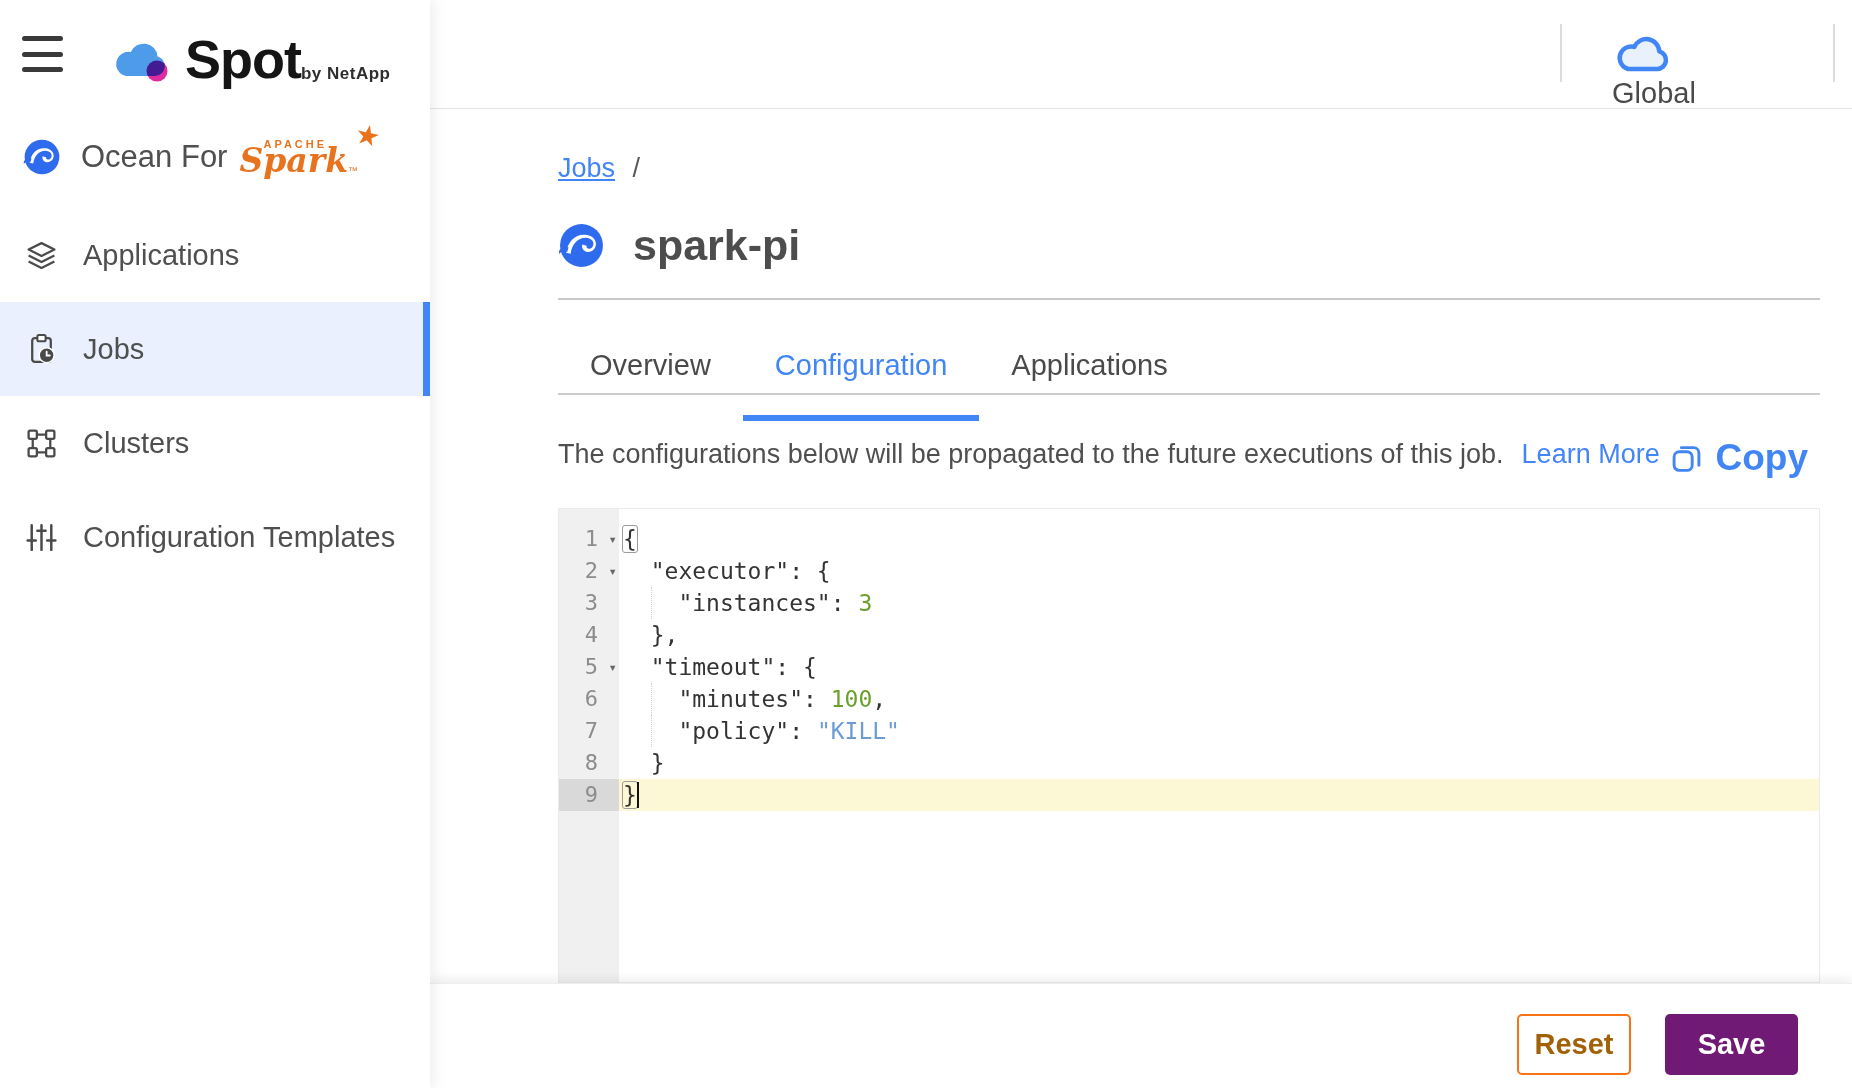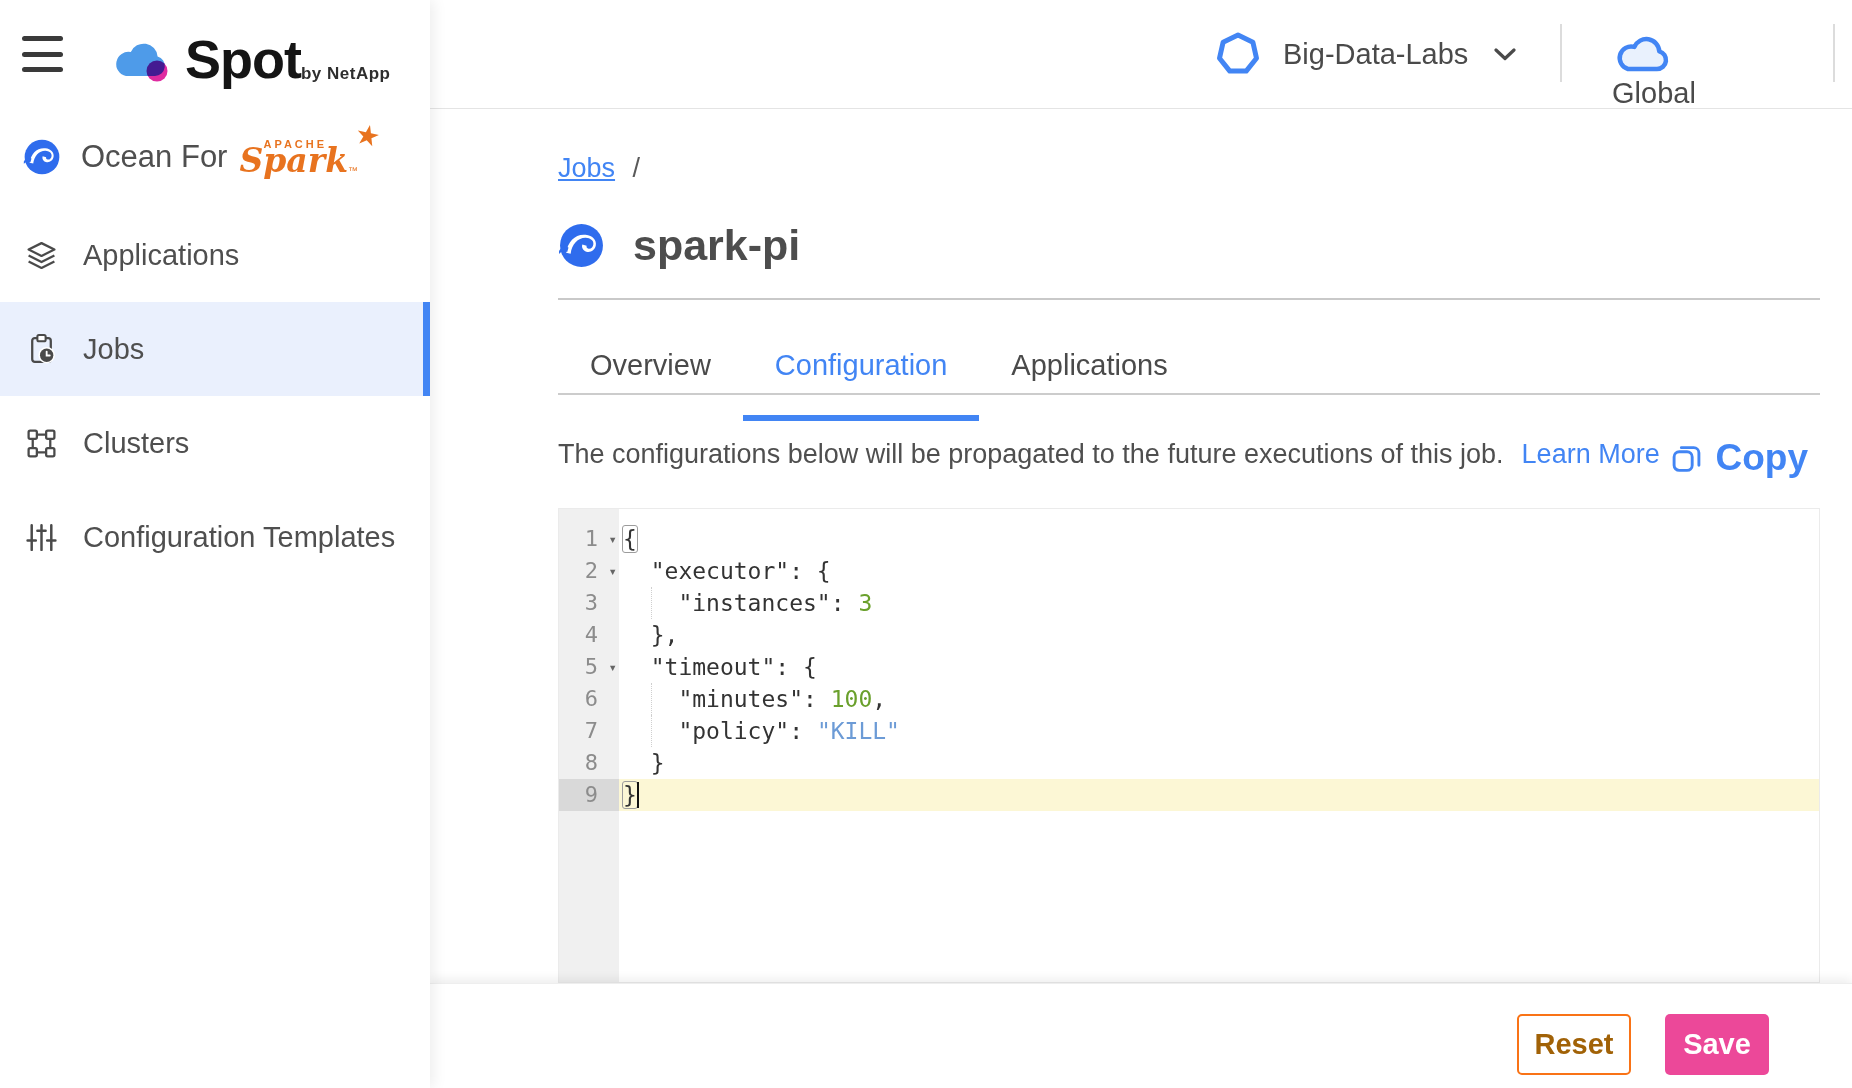--- a/index.html
+++ b/index.html
@@ -88,21 +88,21 @@
   .guide{position:absolute;left:calc(4px + 2ch);top:0;bottom:0;border-left:1px dotted #cfcfcf;}
   .cursor{display:inline-block;width:2px;height:26px;background:#111;vertical-align:-5px;}
 
   
   .footer{position:absolute;left:430px;top:983px;width:1422px;height:105px;background:#fff;
           box-shadow:0 -4px 10px rgba(0,0,0,.07);border-top:1px solid #eee;box-sizing:border-box;}
   .btn{position:absolute;top:30px;height:61px;border-radius:5px;font-size:29px;font-weight:700;
        display:flex;align-items:center;justify-content:center;box-sizing:border-box;cursor:pointer;
        font-family:"Liberation Sans",sans-serif;}
   .btn-reset{left:1087px;width:114px;background:#fff;border:2px solid #f97316;color:#a16207;}
-  .btn-save{left:1235px;width:104px;background:#ec4899;border:none;color:#fff;}
+  .btn-save{left:1235px;width:133px;background:#701a75;border:none;color:#fff;}
 
   svg{display:block;}
 </style>
 </head>
 <body>
 
 <div class="sidebar">
   <div class="topbrand">
     <div class="hamburger">
       <span></span>
@@ -168,29 +168,20 @@
       <svg width="33" height="33" viewBox="0 0 32 32" fill="none" stroke="#4a4a4a" stroke-width="2.4" stroke-linecap="round">
         <path d="M6.5 4 V28 M16 4 V28 M25.5 4 V28"></path>
         <path d="M2.5 19 H10.5 M12 9.5 H20 M21.5 19 H29.5"></path>
       </svg>
       <span class="mlabel">Configuration Templates</span>
     </div>
   </div>
 </div>
 
 <div class="header">
-  <div class="hitem" style="left:785px;top:31px;">
-    <svg width="46" height="46" viewBox="0 0 46 46">
-      <polygon points="23,4 37.9,11.2 41.5,27.2 31.2,40.1 14.8,40.1 4.5,27.2 8.1,11.2" fill="none" stroke="#4285f4" stroke-width="5" stroke-linejoin="round"></polygon>
-    </svg>
-    <span class="hlabel" style="margin-left:22px;">Big-Data-Labs</span>
-    <svg style="margin-left:26px;" width="22" height="13" viewBox="0 0 22 13">
-      <path d="M2 2 L11 10.5 L20 2" fill="none" stroke="#4a4a4a" stroke-width="3.2" stroke-linecap="round" stroke-linejoin="round"></path>
-    </svg>
-  </div>
   <div class="hdivider" style="left:1130px;"></div>
   <div class="hitem" style="left:1162px;top:31px;flex-direction:column;">
     <svg width="58" height="46" viewBox="0 0 58 46">
       <path d="M13 38 H42 A9 9 0 0 0 44.3 20.3 A13 13 0 0 0 19.4 15.9 A10.3 10.3 0 0 0 13 38 Z" fill="#e9f1fd" stroke="#4285f4" stroke-width="4.5" stroke-linejoin="round"></path>
     </svg>
     <span class="hlabel" style="margin-left:20px;">Global</span>
     <svg style="margin-left:22px;" width="22" height="13" viewBox="0 0 22 13">
       <path d="M2 2 L11 10.5 L20 2" fill="none" stroke="#4a4a4a" stroke-width="3.2" stroke-linecap="round" stroke-linejoin="round"></path>
     </svg>
   </div>

